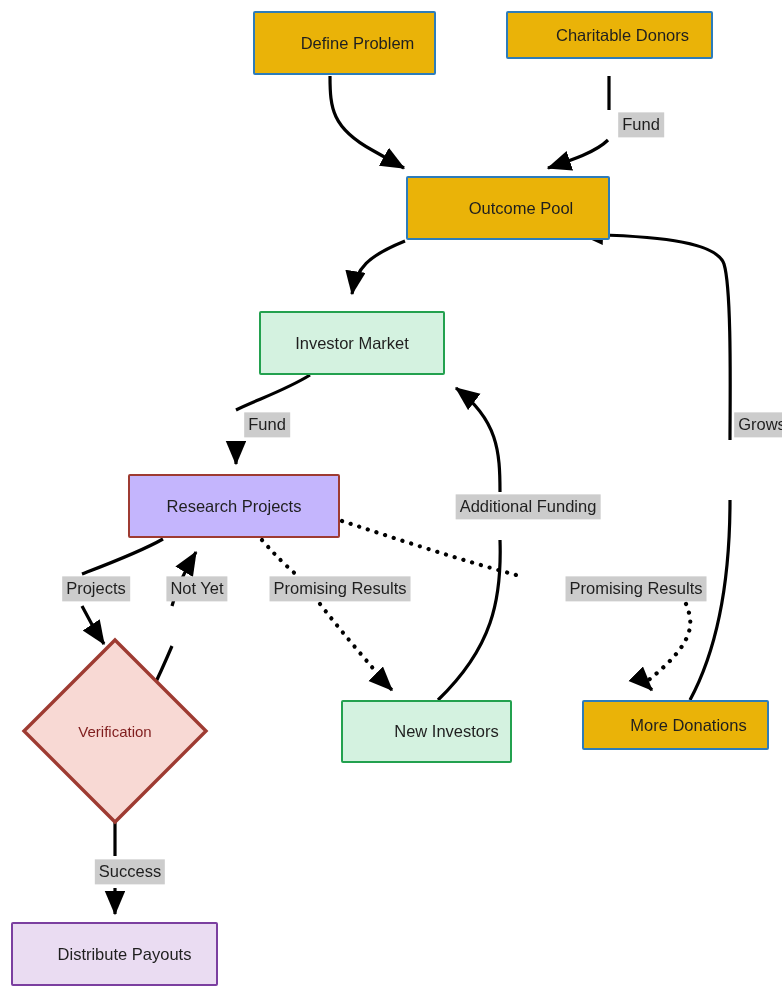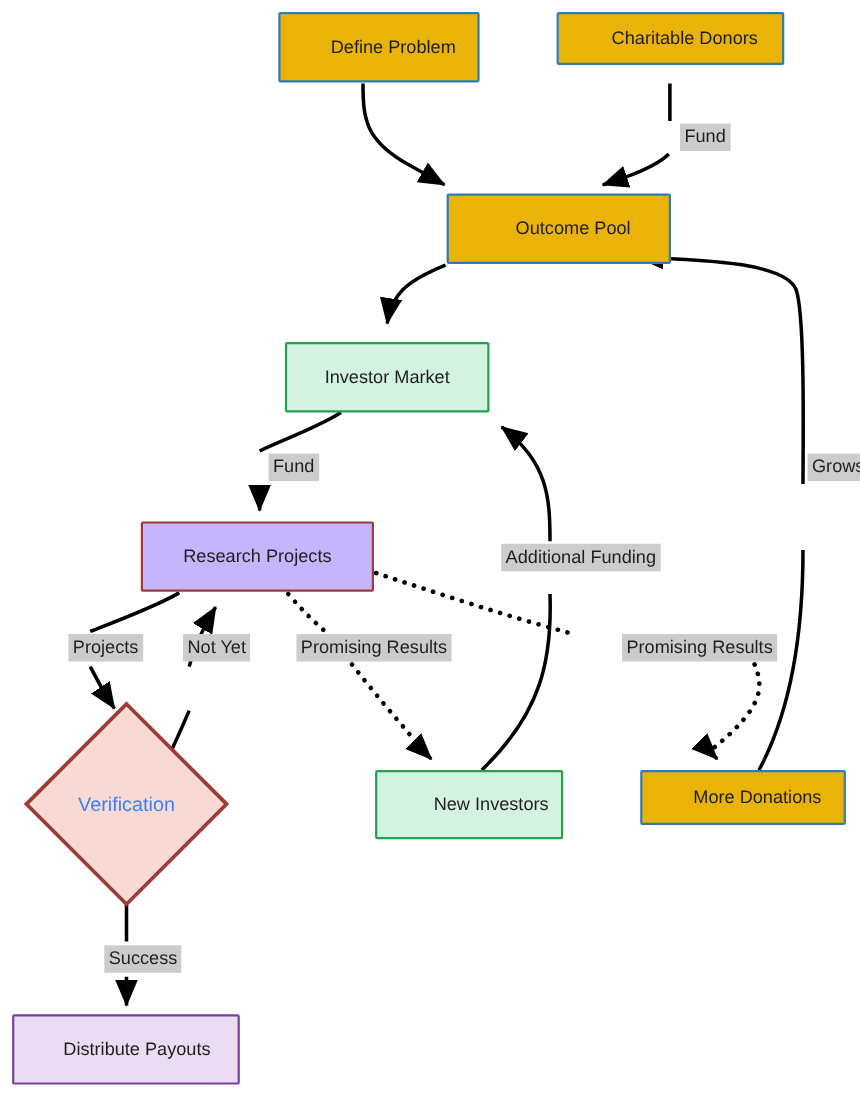--- a/index.html
+++ b/index.html
@@ -67,22 +67,22 @@
   }
   .diamond-label {
     position: absolute;
     left: 0;
     top: 0;
     width: 100%;
     height: 100%;
     display: flex;
     align-items: center;
     justify-content: center;
-    font-size: 18px;
-    color: #3b82f6;
+    font-size: 15px;
+    color: #7f1d1d;
   }
   .edge-label {
     position: absolute;
     background: #cccccc;
     color: #1f1f1f;
     font-size: 16.5px;
     line-height: 1.35;
     padding: 1px 4px 2px 4px;
     white-space: nowrap;
     transform: translate(-50%, -50%);

